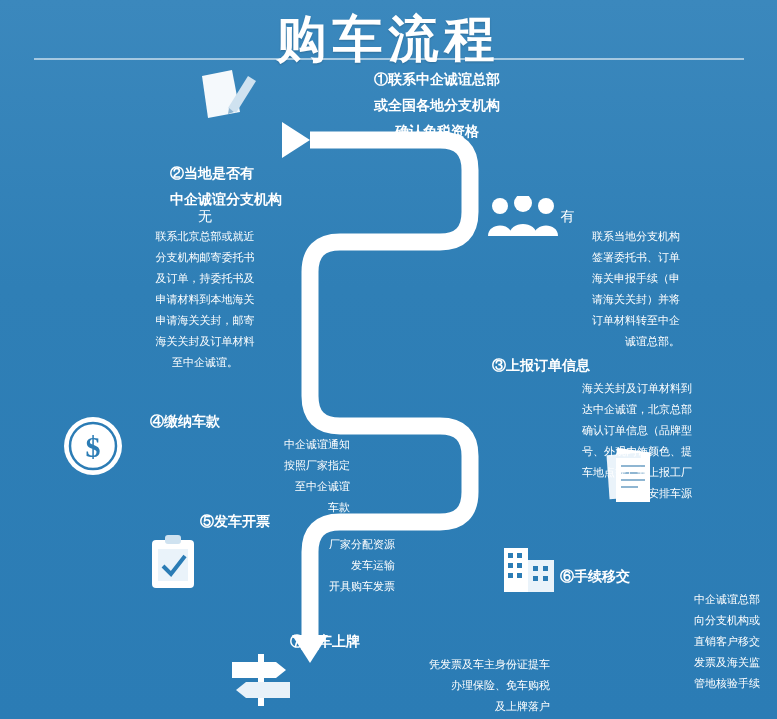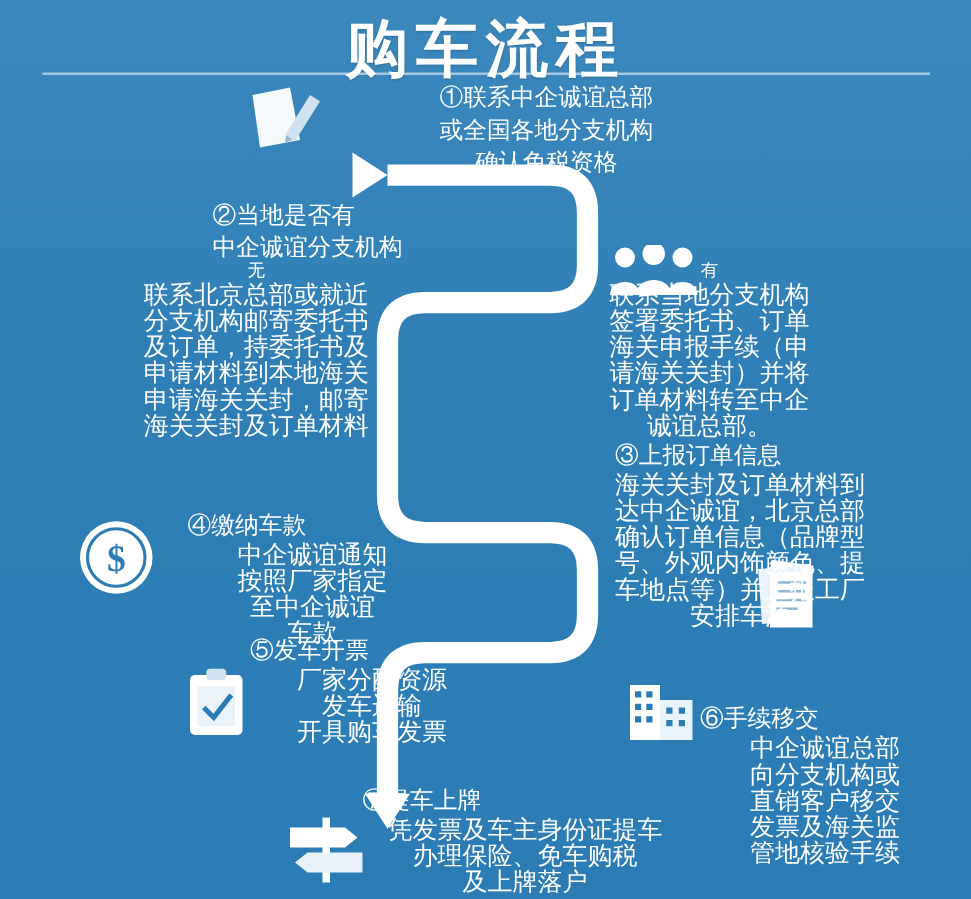--- a/index.html
+++ b/index.html
@@ -45,33 +45,33 @@
   #path-svg {
     position: absolute;
     top: 120px;
     left: 0;
     width: 777px;
     height: 560px;
   }
   
   .blk { position: absolute; }
   .step-head {
-    font-size: 19px;
-    font-weight: normal;
+    font-size: 14px;
+    font-weight: bold;
     color: #ffffff;
     line-height: 26px;
     white-space: nowrap;
   }
   .step-body {
-    font-size: 20px;
+    font-size: 11px;
     line-height: 21px;
     color: #ffffff;
   }
   .center { text-align: center; }
-  .left { text-align: center; }
+  .left { text-align: right; }
   .branch-label {
     font-size: 14px;
     color: #ffffff;
     text-align: center;
   }
   
   #s1 { top: 66px; left: 272px; width: 330px; }
   #s2 { top: 160px; left: 170px; width: 300px; text-align: left; }
   #b-none { top: 208px; left: 90px; width: 230px; }
   #b-has  { top: 208px; left: 455px; width: 225px; }
@@ -217,20 +217,21 @@
   </div>
 
   <div class="blk" id="b-none">
     <div class="branch-label">无</div>
     <div class="step-body center">联系北京总部或就近</div>
     <div class="step-body center">分支机构邮寄委托书</div>
     <div class="step-body center">及订单，持委托书及</div>
     <div class="step-body center">申请材料到本地海关</div>
     <div class="step-body center">申请海关关封，邮寄</div>
     <div class="step-body center">海关关封及订单材料</div>
+    <div class="step-body center">至中企诚谊。</div>
   </div>
 
   <div class="blk" id="b-has">
     <div class="branch-label left">有</div>
     <div class="step-body left">联系当地分支机构</div>
     <div class="step-body left">签署委托书、订单</div>
     <div class="step-body left">海关申报手续（申</div>
     <div class="step-body left">请海关关封）并将</div>
     <div class="step-body left">订单材料转至中企</div>
     <div class="step-body left">诚谊总部。</div>

